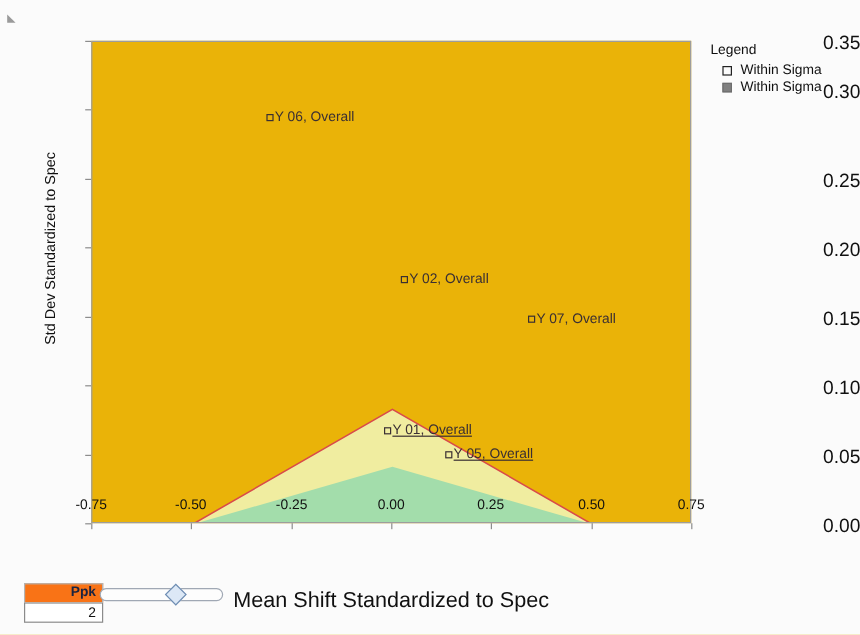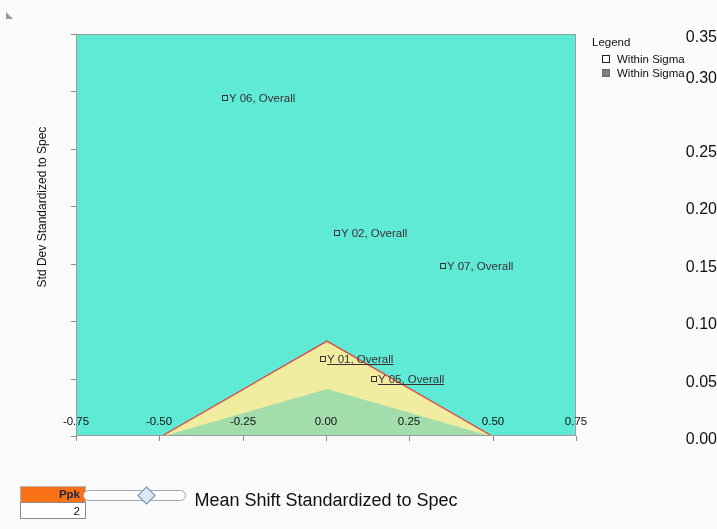--- a/index.html
+++ b/index.html
@@ -67,21 +67,21 @@
   
   #plot-wrap {
     position: absolute;
     left: 0; top: 0;
     width: 717px; height: 470px;
   }
   #plot-area {
     position: absolute;
     left: 76px; top: 34px;
     width: 500px; height: 402px;
-    background: #5eead4;
+    background: #eab308;
     border: 1px solid #9d9d9d;
     box-sizing: border-box;
     overflow: hidden;
   }
   #regions { position: absolute; left: 0; top: 0; }
 
   
   .ytick-label {
     position: absolute;
     right: 0;

